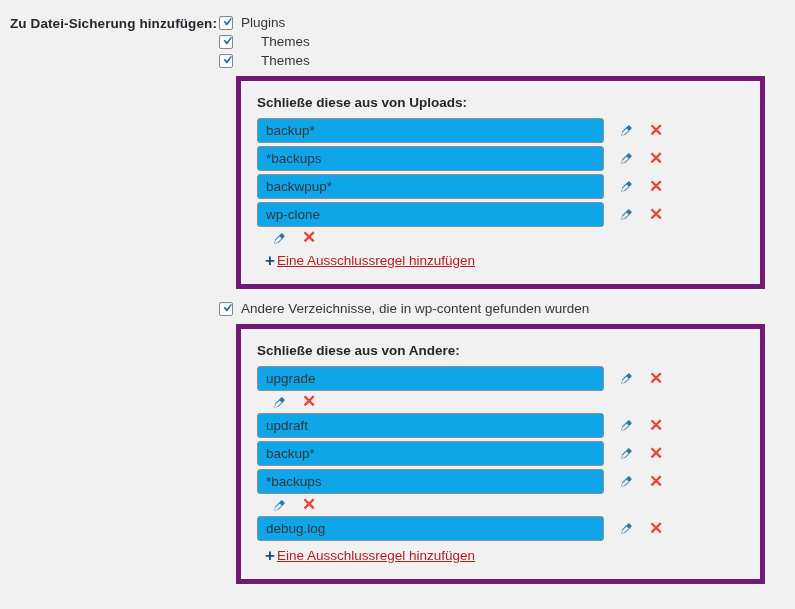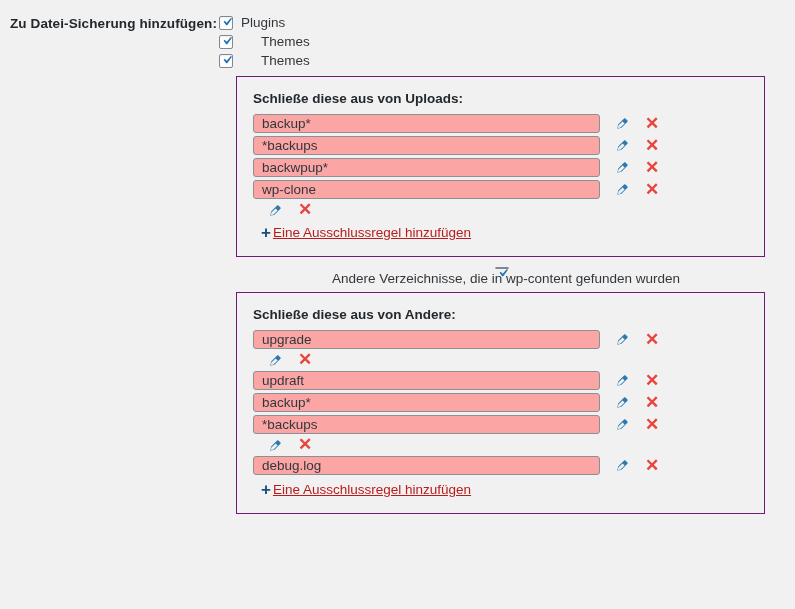--- a/index.html
+++ b/index.html
@@ -72,21 +72,21 @@
   .cb-label {
     margin-left: 8px;
     font-size: 13.5px;
     color: #32373c;
     line-height: 19px;
     white-space: nowrap;
   }
 
   
   .panel {
-    border: 1px solid #701a75;
+    border: 5px solid #701a75;
     background: #f1f1f1;
     box-sizing: border-box;
     margin-top: 6px;
     margin-left: 17px;
     width: 529px;
     padding: 14px 16px 16px 16px;
   }
   .panel-title {
     font-size: 13.5px;
     font-weight: bold;
@@ -95,25 +95,25 @@
     white-space: nowrap;
   }
 
   .excl-row {
     display: flex;
     align-items: center;
     margin-bottom: 3px;
   }
   .excl-input {
     width: 347px;
-    height: 19px;
+    height: 25px;
     box-sizing: border-box;
     border: 1px solid #8c8f94;
     border-radius: 3px;
-    background: #fca5a5;
+    background: #0ea5e9;
     color: #32373c;
     font-family: "Liberation Sans", sans-serif;
     font-size: 13.5px;
     padding: 0 8px;
     outline: none;
   }
 
   .icon-btn {
     background: none;
     border: 0;
@@ -258,21 +258,21 @@
           <span class="x">✕</span>
         </button>
       </div>
 
       <div class="add-link-row">
         <span class="plus-icon">+</span>
         <span class="add-link">Eine Ausschlussregel hinzufügen</span>
       </div>
     </div>
 
-    <div class="cb-row" style="margin-top:10px;flex-direction:column;">
+    <div class="cb-row" style="margin-top:10px;">
       <span class="checkbox">
         <svg viewBox="0 0 20 20" aria-hidden="true">
             <path d="M14.83 4.89l1.34.94-5.81 8.38H9.02L5.78 9.67l1.34-1.25 2.57 2.4z" fill="#2271b1"></path>
           </svg>
       </span>
       <span class="cb-label">Andere Verzeichnisse, die in wp-content gefunden wurden</span>
     </div>
 
     <div class="panel">
       <div class="panel-title">Schließe diese aus von Andere:</div>

